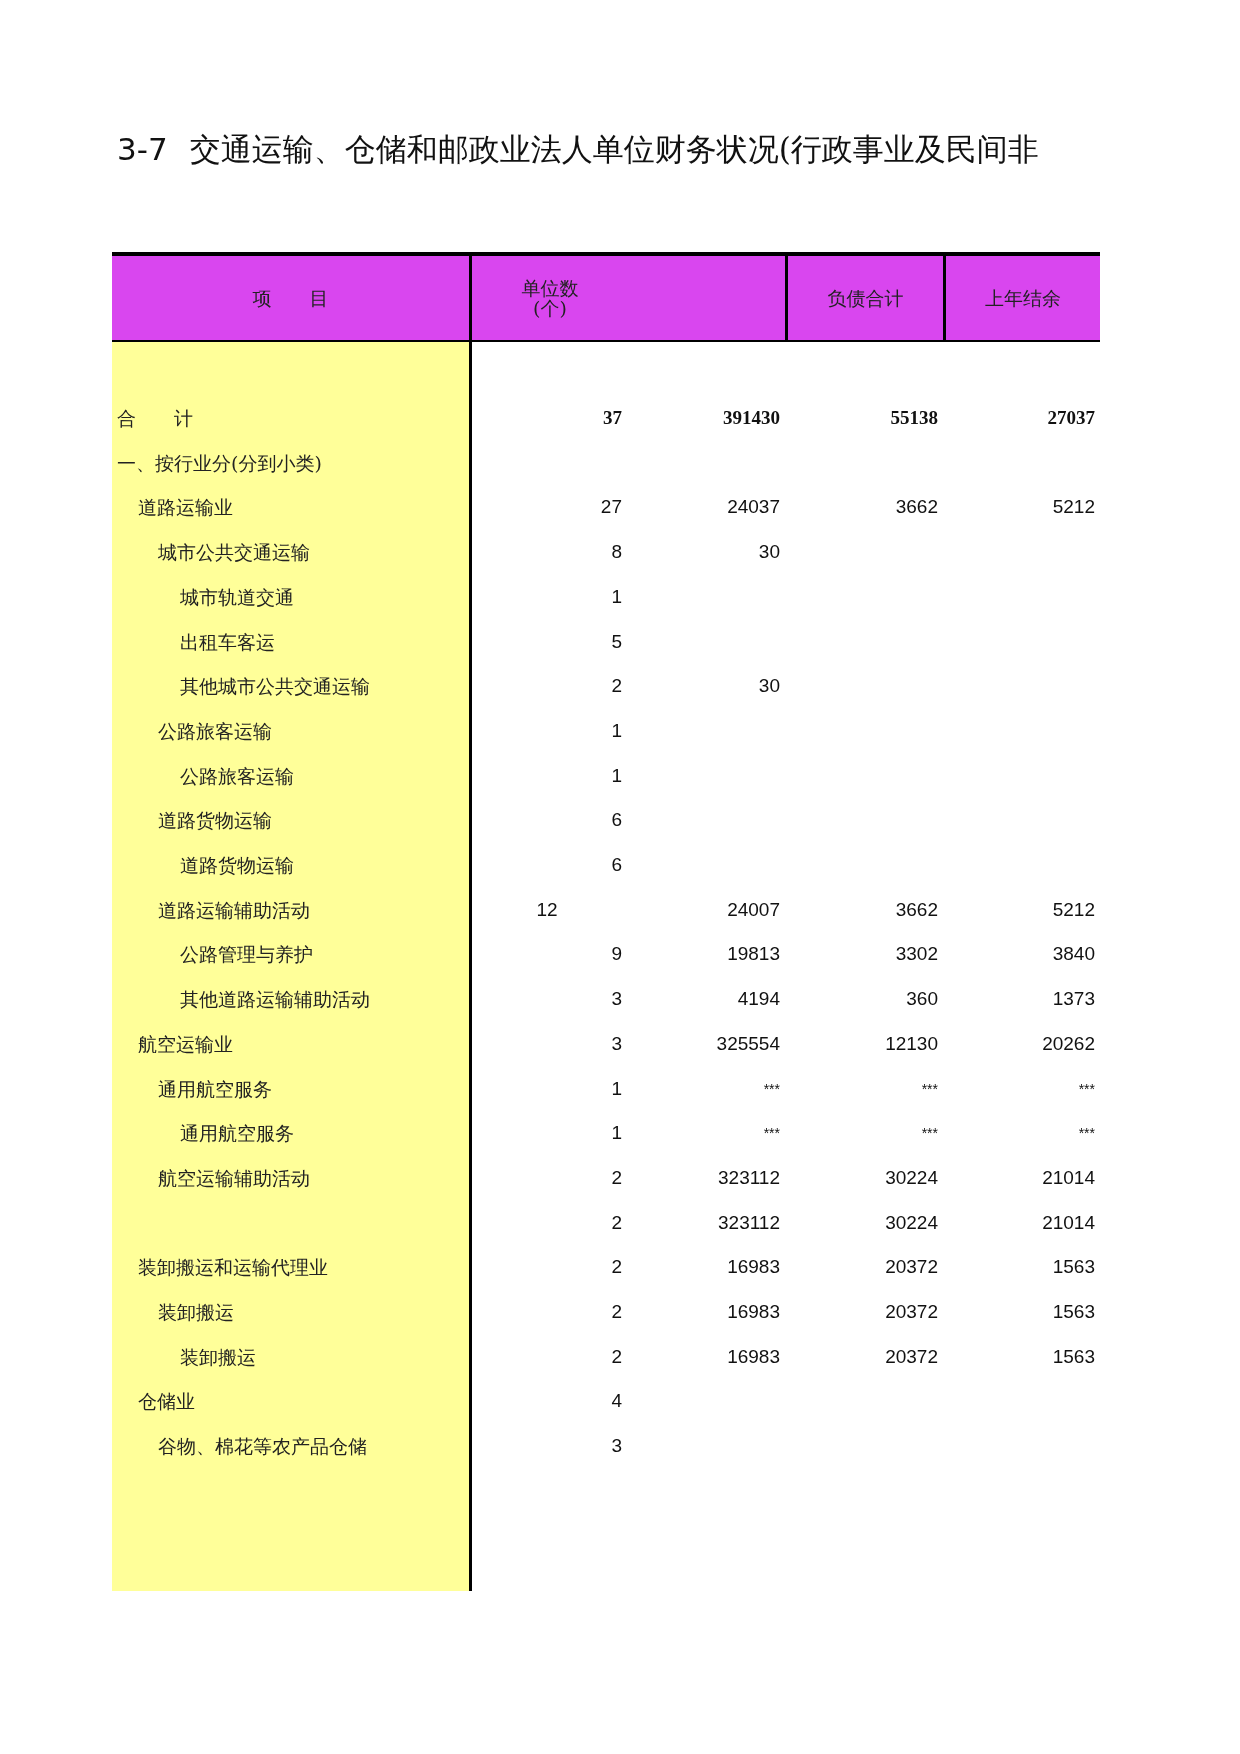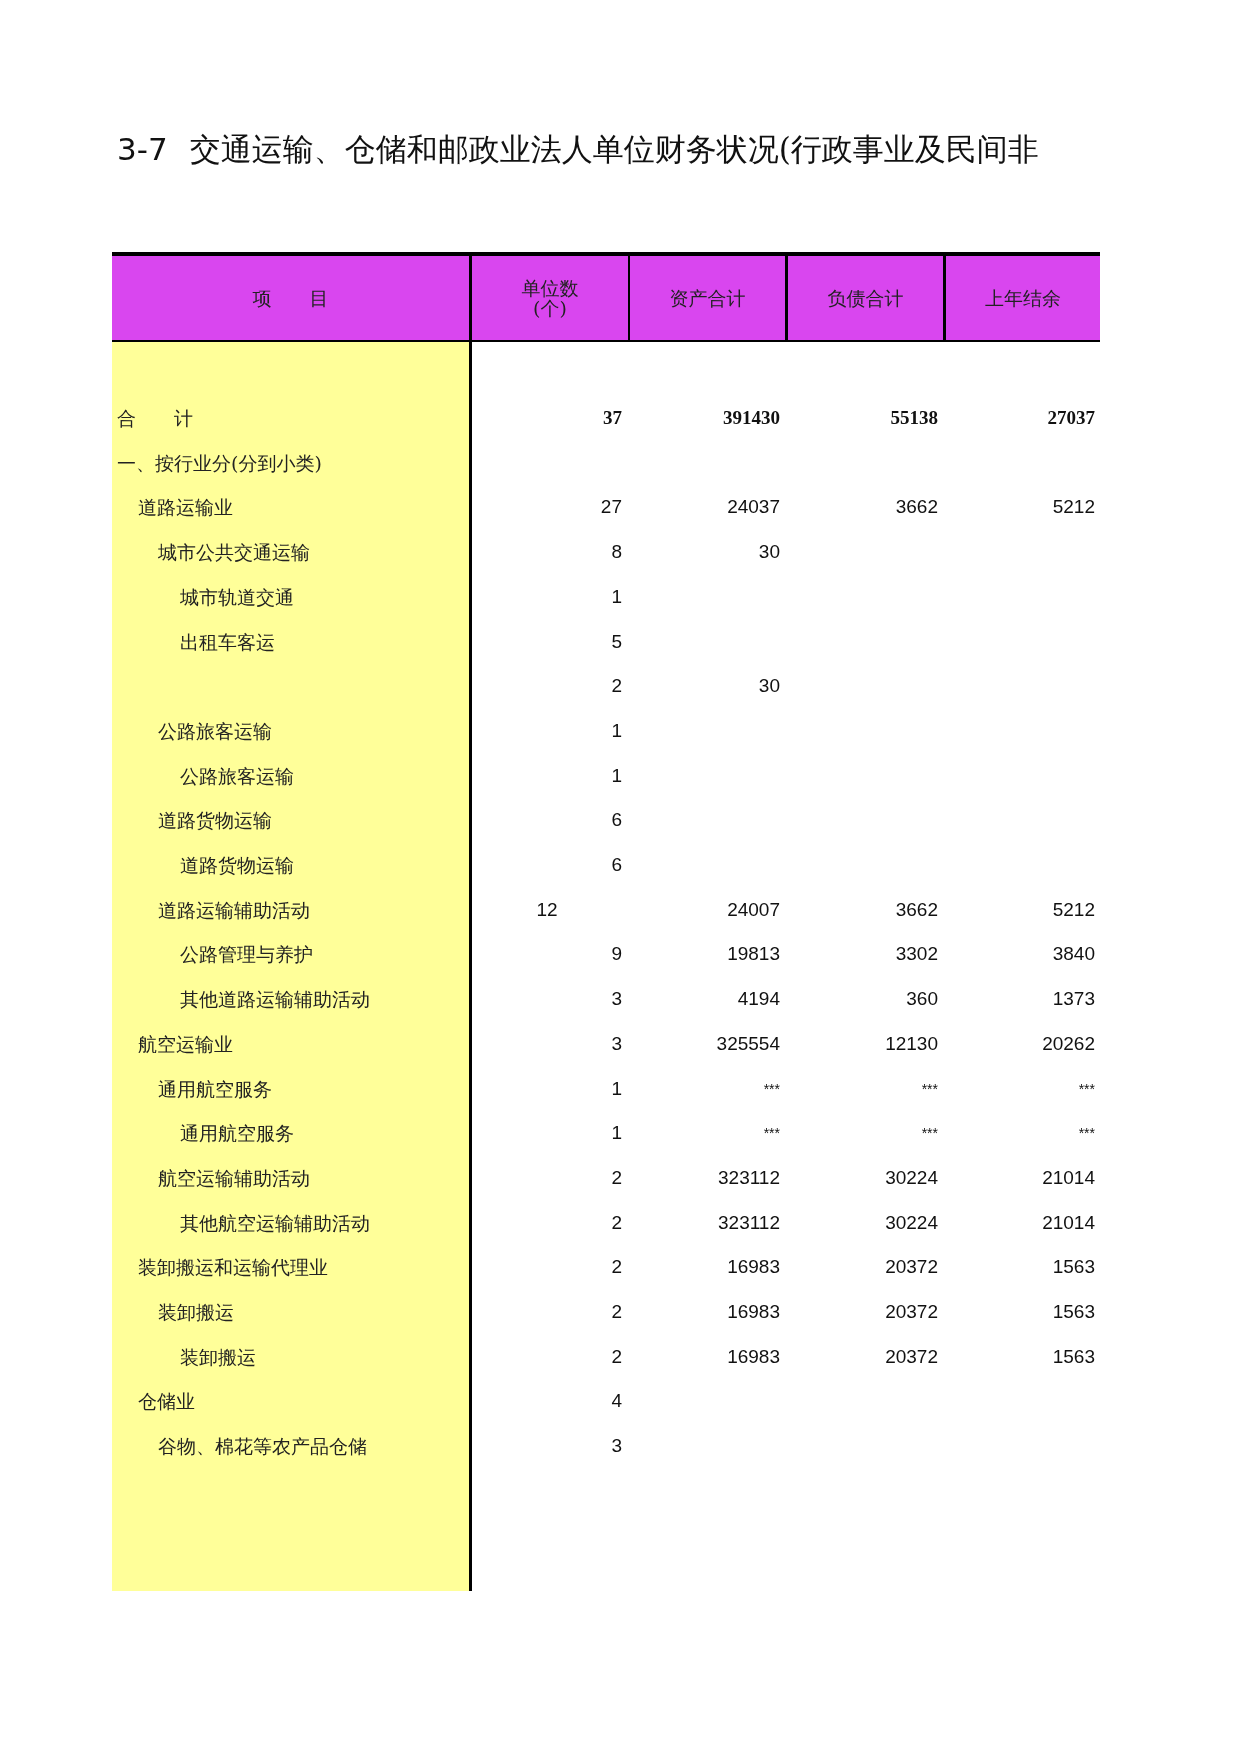--- a/index.html
+++ b/index.html
@@ -36,23 +36,20 @@
   <div class="hdr">
     <div class="hcell" style="left:0;width:357px;">
       <span>项　　目</span>
     </div>
     <div class="hcell sep-thick" style="left:357px;width:159px;">
       <div>
         <div>单位数</div>
         <div>(个)</div>
       </div>
     </div>
-    <div class="hcell sep" style="left:516px;width:157px;">
-      <span>资产合计</span>
-    </div>
     <div class="hcell sep-thick" style="left:673px;width:158px;">
       <span>负债合计</span>
     </div>
     <div class="hcell sep-thick" style="left:831px;width:157px;">
       <span>上年结余</span>
     </div>
   </div>
 
   <div class="body">
     <div class="yellow"></div>
@@ -94,20 +91,21 @@
           <div class="val" style="left: 831px; width: 152px;"></div>
         </div>
         <div class="row" style="top: 274.5px;">
           <div class="label" style="left: 68px;">出租车客运</div>
           <div class="val" style="left: 360px; width: 150px;">5</div>
           <div class="val" style="left: 516px; width: 152px;"></div>
           <div class="val" style="left: 673px; width: 153px;"></div>
           <div class="val" style="left: 831px; width: 152px;"></div>
         </div>
         <div class="row" style="top: 319.2px;">
+          <div class="label" style="left: 68px;">其他城市公共交通运输</div>
           <div class="val" style="left: 360px; width: 150px;">2</div>
           <div class="val" style="left: 516px; width: 152px;">30</div>
           <div class="val" style="left: 673px; width: 153px;"></div>
           <div class="val" style="left: 831px; width: 152px;"></div>
         </div>
         <div class="row" style="top: 363.9px;">
           <div class="label" style="left: 46px;">公路旅客运输</div>
           <div class="val" style="left: 360px; width: 150px;">1</div>
           <div class="val" style="left: 516px; width: 152px;"></div>
           <div class="val" style="left: 673px; width: 153px;"></div>
@@ -177,21 +175,20 @@
           <div class="val stars" style="left: 831px; width: 152px;">***</div>
         </div>
         <div class="row" style="top: 810.9px;">
           <div class="label" style="left: 46px;">航空运输辅助活动</div>
           <div class="val" style="left: 360px; width: 150px;">2</div>
           <div class="val" style="left: 516px; width: 152px;">323112</div>
           <div class="val" style="left: 673px; width: 153px;">30224</div>
           <div class="val" style="left: 831px; width: 152px;">21014</div>
         </div>
         <div class="row" style="top: 855.6px;">
-          <div class="label" style="left: 68px;">其他航空运输辅助活动</div>
           <div class="val" style="left: 360px; width: 150px;">2</div>
           <div class="val" style="left: 516px; width: 152px;">323112</div>
           <div class="val" style="left: 673px; width: 153px;">30224</div>
           <div class="val" style="left: 831px; width: 152px;">21014</div>
         </div>
         <div class="row" style="top: 900.3px;">
           <div class="label" style="left: 26px;">装卸搬运和运输代理业</div>
           <div class="val" style="left: 360px; width: 150px;">2</div>
           <div class="val" style="left: 516px; width: 152px;">16983</div>
           <div class="val" style="left: 673px; width: 153px;">20372</div>

